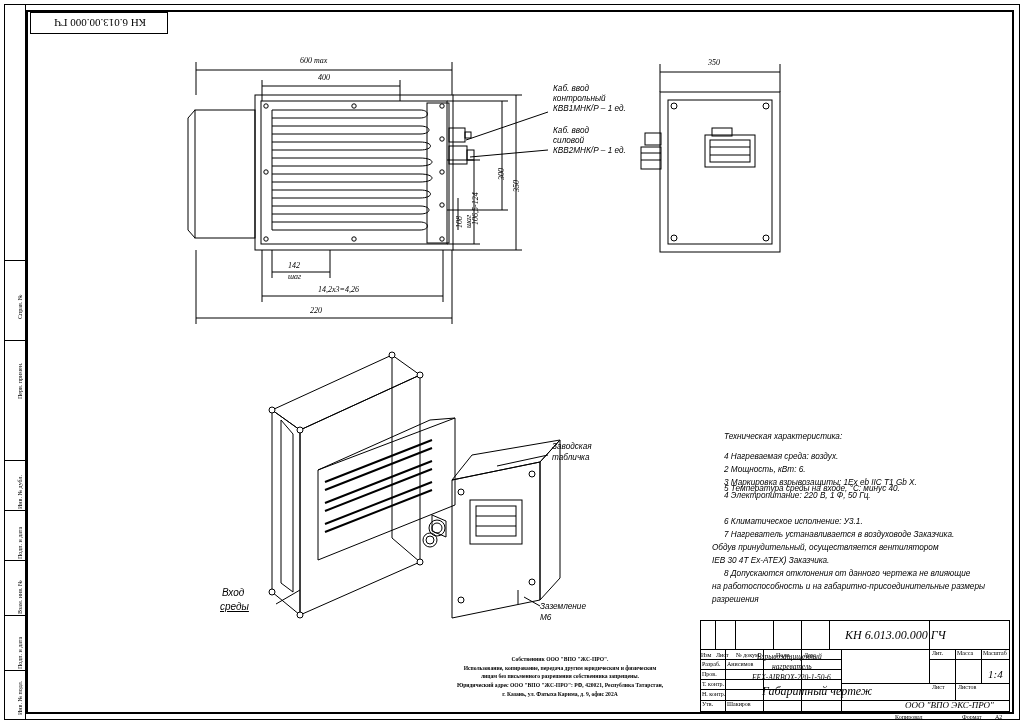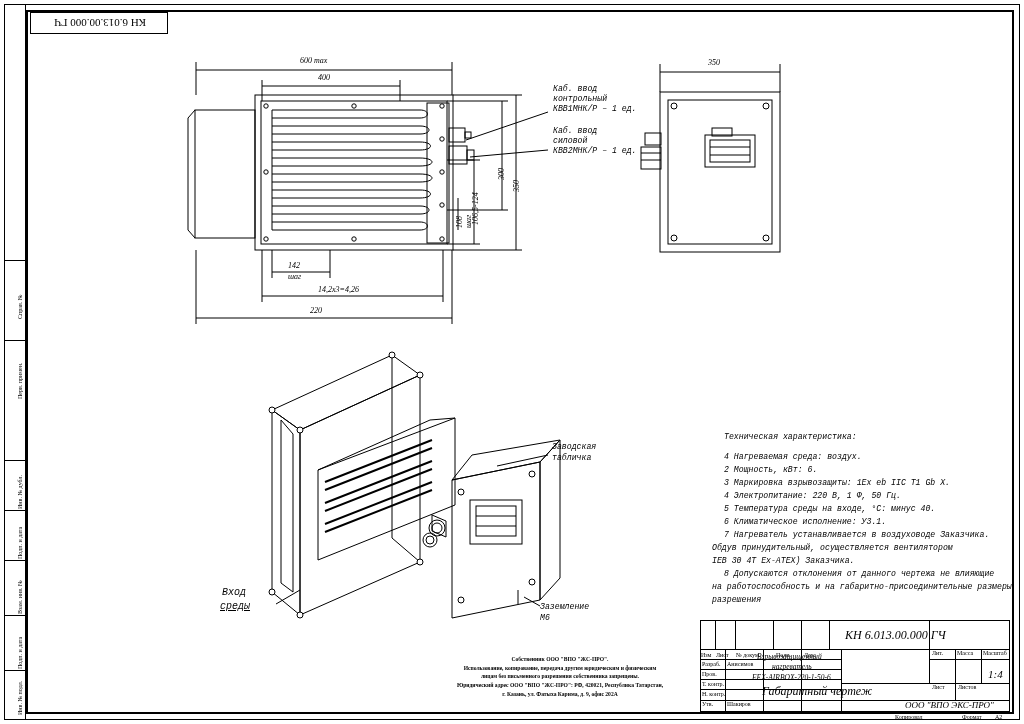--- a/index.html
+++ b/index.html
@@ -10,21 +10,21 @@
   .vstrip{position:absolute;left:4px;top:4px;width:22px;height:716px;border-right:1px solid #000;box-sizing:border-box;}
   .rot{transform-origin:0 0;}
   
   .codebox{position:absolute;left:30px;top:12px;width:138px;height:22px;border:1px solid #000;box-sizing:border-box;}
   .codebox span{position:absolute;left:4px;top:4px;font-size:11px;font-family:"Liberation Serif",serif;transform:scaleY(-1) scaleX(-1);transform-origin:center;display:block;width:130px;text-align:center;}
   
   .lcell{position:absolute;left:4px;border-top:1px solid #000;width:22px;box-sizing:border-box;}
   .lcell .lbl{position:absolute;left:13px;top:0;font-size:6px;font-family:"Liberation Serif",serif;white-space:nowrap;transform:rotate(-90deg);transform-origin:0 0;}
   
   .dim{position:absolute;font-size:8px;font-family:"Liberation Serif",serif;font-style:italic;white-space:nowrap;}
-  .note{position:absolute;font-size:8.2px;font-family:Liberation Mono, monospace;font-style:italic;white-space:nowrap;}
+  .note{position:absolute;font-size:8.2px;font-family:Liberation Sans, sans-serif;font-style:italic;white-space:nowrap;}
   
   .tb{position:absolute;left:700px;top:620px;width:310px;height:92px;border:1.4px solid #000;box-sizing:border-box;}
   .tbline{position:absolute;background:#000;}
   .tbtxt{position:absolute;font-size:6px;font-family:"Liberation Serif",serif;white-space:nowrap;}
   .tbtxt.b{font-size:8.5px;}
   .owner{position:absolute;left:440px;top:655px;width:240px;text-align:center;font-size:5.6px;font-family:"Liberation Serif",serif;line-height:1.55;font-weight:bold;}
   svg{position:absolute;left:0;top:0;overflow:visible;}
 </style>
 </head>
 <body>
@@ -249,21 +249,21 @@
   <div class="note" style="left:540px;top:613px;">М6</div>
 
   <div class="note" style="left:222px;top:587px;font-size:10px;">Вход</div>
   <div class="note" style="left:220px;top:601px;font-size:10px;text-decoration:underline;">среды</div>
 
   <div class="note" style="left:724px;top:432px;">Техническая характеристика:</div>
   <div class="note" style="left:724px;top:452px;">4 Нагреваемая среда: воздух.</div>
   <div class="note" style="left:724px;top:465px;">2 Мощность, кВт: 6.</div>
   <div class="note" style="left:724px;top:478px;">3 Маркировка взрывозащиты: 1Ex eb IIC T1 Gb X.</div>
   <div class="note" style="left:724px;top:491px;">4 Электропитание: 220 В, 1 Ф, 50 Гц.</div>
-  <div class="note" style="left:724px;top:504px;text-align:center;">5 Температура среды на входе, °С: минус 40.</div>
+  <div class="note" style="left:724px;top:484px;text-align:center;">5 Температура среды на входе, °С: минус 40.</div>
   <div class="note" style="left:724px;top:517px;">6 Климатическое исполнение: У3.1.</div>
   <div class="note" style="left:724px;top:530px;">7 Нагреватель устанавливается в воздуховоде Заказчика.</div>
   <div class="note" style="left:712px;top:543px;text-align:right;">Обдув принудительный, осуществляется вентилятором</div>
   <div class="note" style="left:712px;top:556px;">IEB 30 4T Ex-ATEX) Заказчика.</div>
   <div class="note" style="left:724px;top:569px;">8 Допускаются отклонения от данного чертежа не влияющие</div>
   <div class="note" style="left:712px;top:582px;">на работоспособность и на габаритно-присоединительные размеры</div>
   <div class="note" style="left:712px;top:595px;">разрешения</div>
 
   <div class="owner">
     <div>Собственник ООО "ВПО "ЖС-ПРО".</div>

